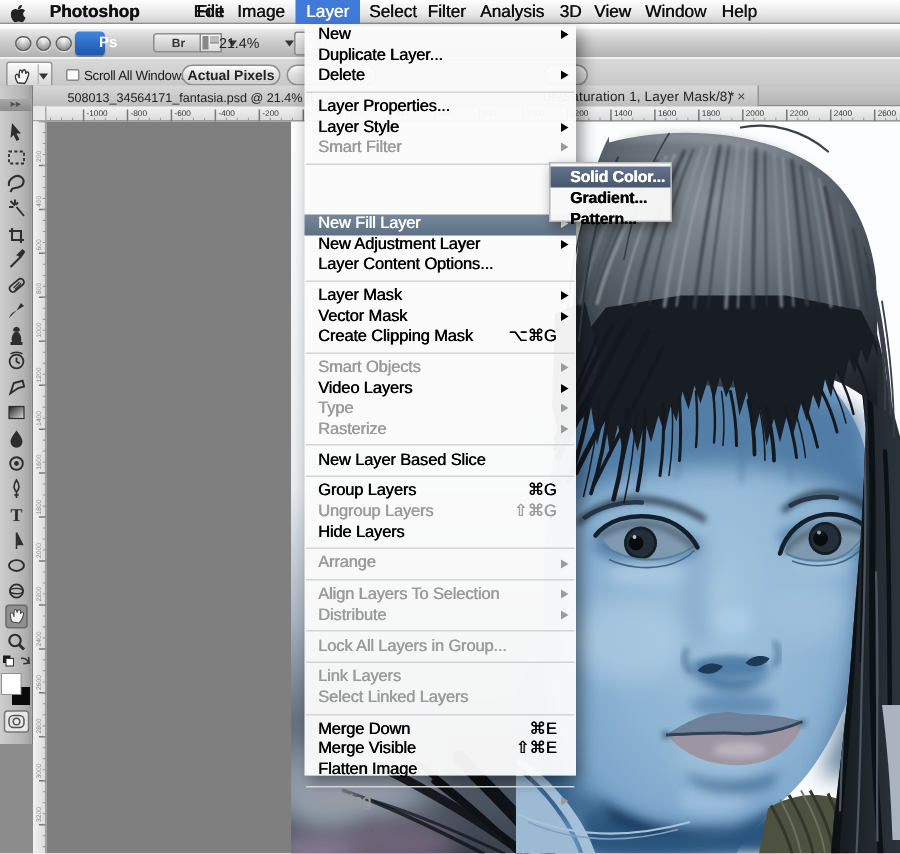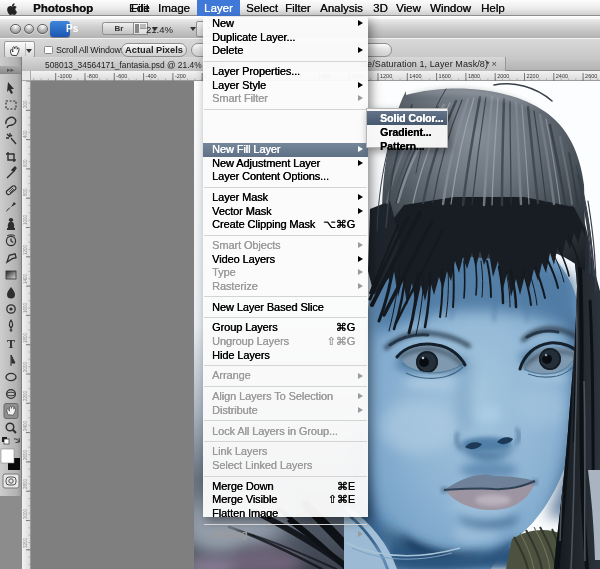--- a/index.html
+++ b/index.html
@@ -35,21 +35,21 @@
 #belowtb{left:0;top:496px;width:22px;height:73px;background:#8c8c8c;}
 
 #tabbar{left:22px;top:57px;width:578px;height:14px;background:linear-gradient(#cacaca,#b4b4b4);border-bottom:1px solid #8a8a8a;}
 #tabact{position:absolute;left:0;top:0;width:484px;height:14px;background:linear-gradient(#d8d8d8,#bdbdbd);border-right:1px solid #979797;font-size:9.3px;letter-spacing:0.1px;color:#222;}
 #hruler{left:22px;top:71px;width:578px;height:10px;background:linear-gradient(#f2f2f2,#dcdcdc);border-bottom:1px solid #9b9b9b;}
 #vruler{left:22px;top:81px;width:9px;height:488px;background:linear-gradient(90deg,#f2f2f2,#dcdcdc);border-right:1px solid #9b9b9b;}
 #rcorner{left:22px;top:71px;width:9px;height:10px;background:#e8e8e8;border-right:1px solid #aaa;border-bottom:1px solid #aaa;}
 #pasteboard{left:31px;top:81px;width:569px;height:488px;background:#7f7f7f;}
 #photo{left:194px;top:81px;width:406px;height:488px;}
 
-#dmenu{left:203px;top:17px;width:165px;height:500px;background:rgba(251,251,251,0.955);box-shadow:3px 4px 10px rgba(0,0,0,0.45);font-size:11px;color:#000;}
+#dmenu{left:203px;top:17px;width:181px;height:500px;background:rgba(251,251,251,0.955);box-shadow:3px 4px 10px rgba(0,0,0,0.45);font-size:11px;color:#000;}
 .mi{height:13.6px;line-height:13.6px;padding-left:9px;position:relative;white-space:nowrap;letter-spacing:-0.1px;text-shadow:0.35px 0 0 currentColor;}
 .sep{height:7.22px;position:relative;}
 .sep:after{content:"";position:absolute;left:1px;right:1px;top:3px;height:1px;background:#d4d4d4;}
 .dis{color:#9b9b9b;}
 .sc{position:absolute;right:13px;top:0;}
 .ar{position:absolute;right:5px;top:3.2px;width:0;height:0;border-top:3.6px solid transparent;border-bottom:3.6px solid transparent;border-left:5.5px solid #000;}
 .dis .ar{border-left-color:#9b9b9b;}
 #nfl{background:linear-gradient(#76879b,#5e7084);color:#fff;margin-top:30px;}
 #nfl .ar{border-left-color:#fff;}
 

